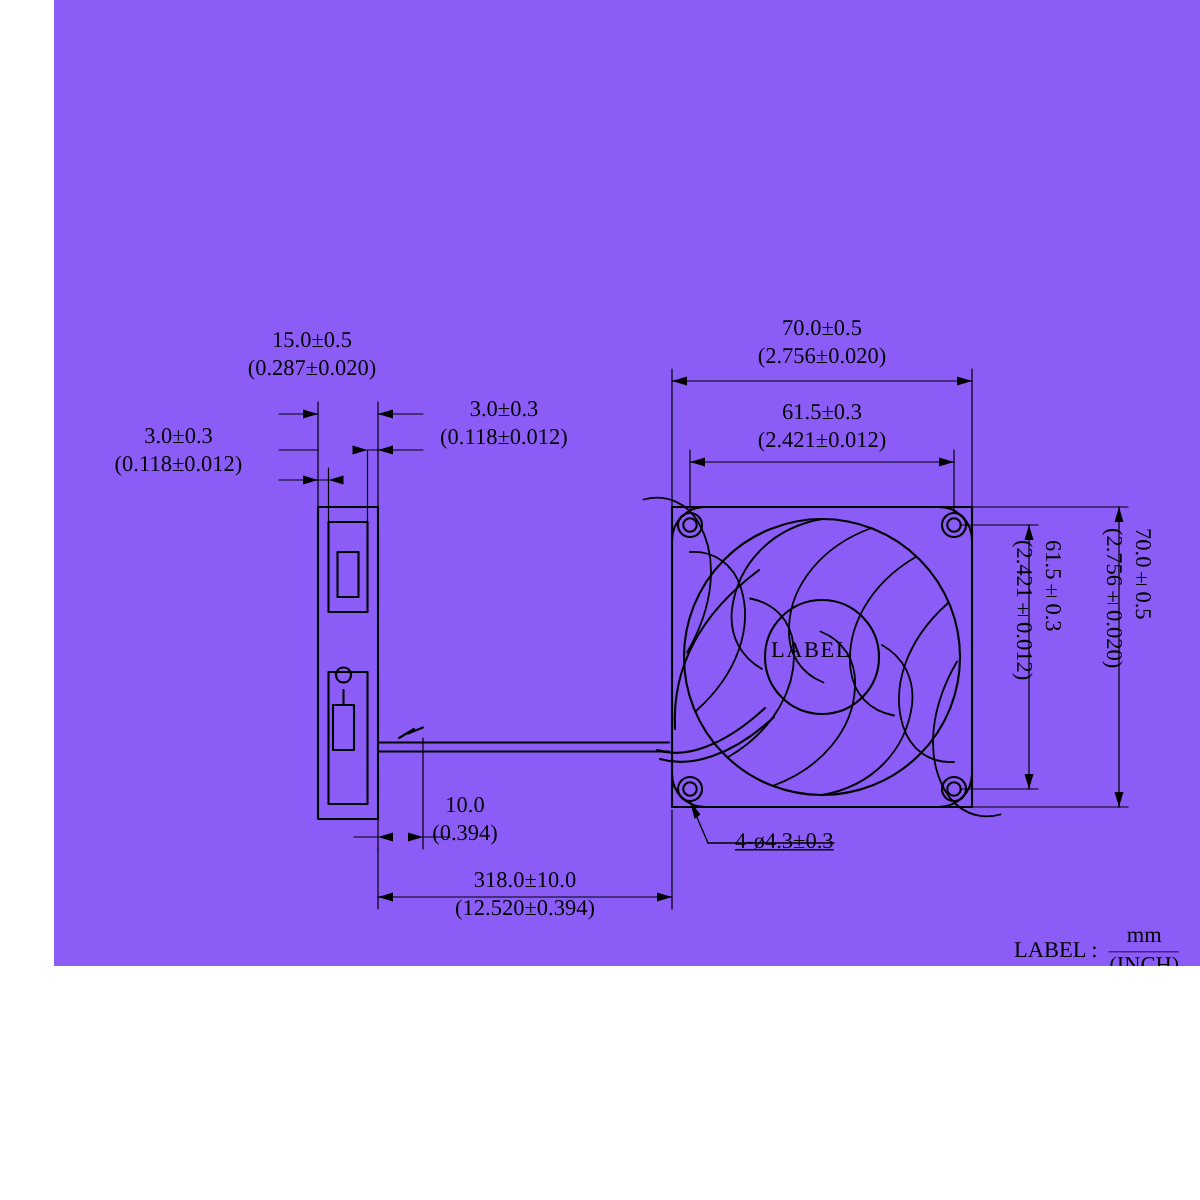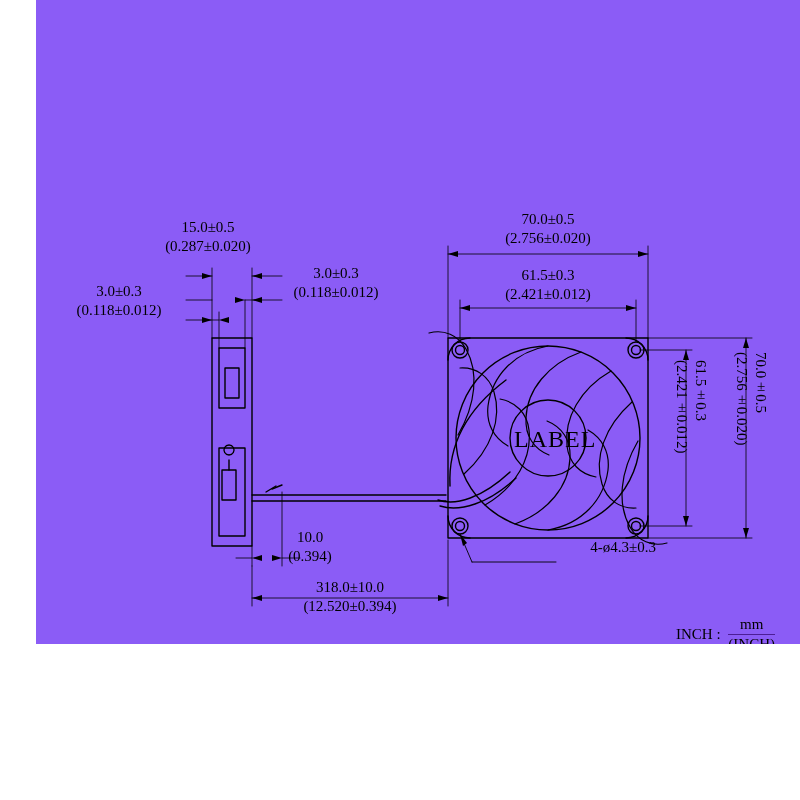--- a/index.html
+++ b/index.html
@@ -42,21 +42,21 @@
     line-height: 19px;
     color: #000;
     white-space: nowrap;
     writing-mode: vertical-rl;
     text-orientation: mixed;
   }
   .vert span { display: block; }
   .label-text {
     position: absolute;
     font-family: "Liberation Serif", serif;
-    font-size: 24px;
+    font-size: 15px;
     letter-spacing: 1px;
     color: #000;
     text-align: right;
   }
   .unit-block {
     position: absolute;
     font-family: "Liberation Serif", serif;
     font-size: 15px;
     color: #000;
   }
@@ -239,27 +239,27 @@
   <div class="vert" style="left:636px; top:360px; height:160px;">
     <span>61.5±0.3</span>
     <span>(2.421±0.012)</span>
   </div>
 
   <div class="vert" style="left:696px; top:352px; height:176px;">
     <span>70.0±0.5</span>
     <span>(2.756±0.020)</span>
   </div>
 
-  <div class="dim-label" style="left:430px; top:538px; width:190px; text-align:right;">
+  <div class="dim-label" style="left:430px; top:552px; width:190px; text-align:left;text-decoration:underline;">
     <span class="l1" style="padding-left:24px;">4-ø4.3±0.3</span>
   </div>
 
   <div class="label-text" style="left:478px; top:426px;">LABEL</div>
 
   <div class="unit-block" style="left:640px; top:616px;">
-    <span class="unit-word">INCH :</span>
+    <span class="unit-word">LABEL :</span>
     <span class="frac">
       <span class="num">mm</span>
       <span class="den">(INCH)</span>
     </span>
   </div>
 
 </div>
 
 </body></html>

